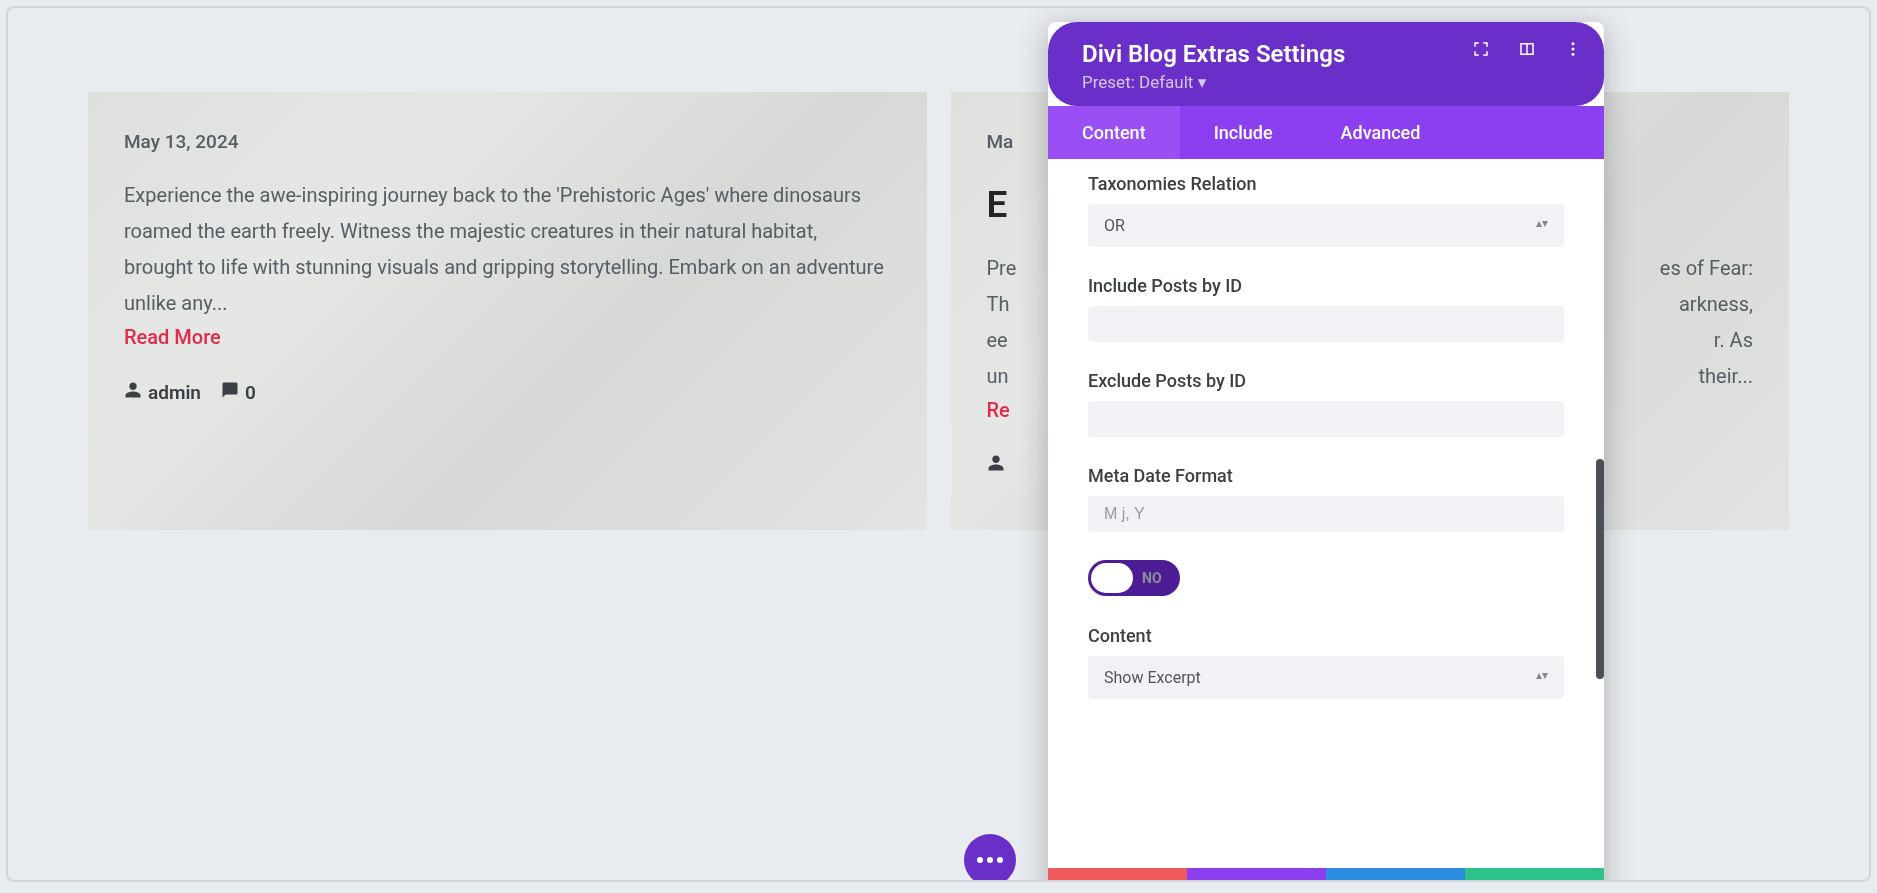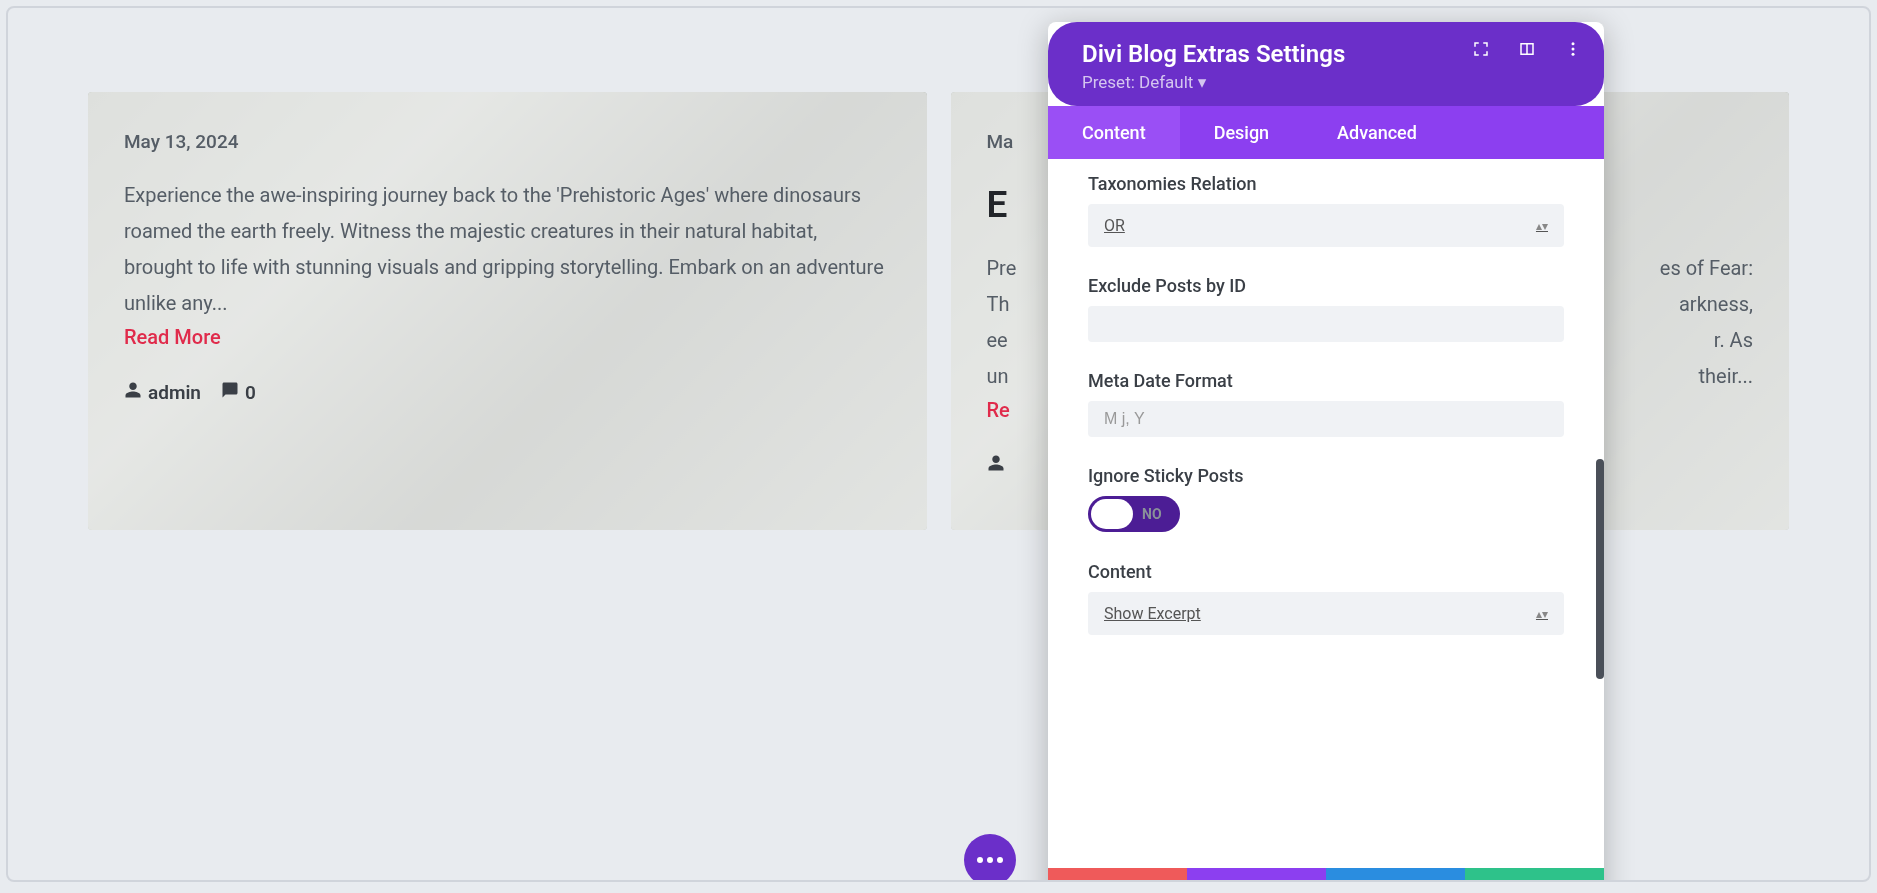--- a/index.html
+++ b/index.html
@@ -26,21 +26,21 @@
 .header-icons { position: absolute; right: 22px; top: 18px; display: flex; gap: 28px; }
 .header-icons svg { width: 18px; height: 18px; fill: #fff; cursor: pointer; }
 
 .tabs { background: #8c3ff0; display: flex; }
 .tab { padding: 16px 34px; color: #fff; font-size: 18px; font-weight: 500; cursor: pointer; }
 .tab.active { background: #9a4ff5; }
 
 .panel { flex: 1; overflow-y: auto; padding: 14px 40px 20px; position: relative; }
 .field { margin-bottom: 28px; }
 .field-label { color: #3a3f46; font-size: 18px; font-weight: 500; margin-bottom: 10px; }
-.select { background: #f0f2f5; border: none; border-radius: 4px; padding: 12px 16px; font-size: 16px; color: #555; width: 100%; display: flex; justify-content: space-between; align-items: center; cursor: pointer; text-decoration: underline; }
+.select { background: #f0f2f5; border: none; border-radius: 4px; padding: 12px 16px; font-size: 16px; color: #555; width: 100%; display: flex; justify-content: space-between; cursor: pointer; }
 .select-caret { font-size: 12px; color: #888; }
 .input { background: #f0f2f5; border: none; border-radius: 4px; padding: 12px 16px; font-size: 16px; color: #555; width: 100%; height: 36px; }
 .input::placeholder { color: #999; }
 .toggle { display: inline-flex; align-items: center; background: #4c1d95; border-radius: 18px; height: 36px; width: 92px; position: relative; cursor: pointer; }
 .toggle-knob { width: 42px; height: 30px; background: #fff; border-radius: 16px; margin: 3px; }
 .toggle-label { font-size: 14px; font-weight: 700; color: #8a9099; margin-left: 6px; }
 
 .panel-scrollbar { position: absolute; right: 0; top: 300px; width: 8px; height: 220px; background: #4a4f58; border-radius: 4px; }
 
 .modal-footer { display: flex; height: 52px; }
@@ -121,41 +121,44 @@
           </svg>
         <svg viewBox="0 0 24 24">
             <circle cx="12" cy="5" r="2"></circle>
             <circle cx="12" cy="12" r="2"></circle>
             <circle cx="12" cy="19" r="2"></circle>
           </svg>
       </div>
     </div>
     <div class="tabs">
       <div class="tab active">Content</div>
-      <div class="tab">Design</div>
+      <div class="tab">Include</div>
       <div class="tab">Advanced</div>
     </div>
     <div class="panel">
       <div class="field">
         <div class="field-label">Taxonomies Relation</div>
         <div class="select">
           <span>OR</span>
           <span class="select-caret">▴▾</span>
         </div>
       </div>
       <div class="field">
+        <div class="field-label">Include Posts by ID</div>
+        <input class="input" style="">
+      </div>
+      <div class="field">
         <div class="field-label">Exclude Posts by ID</div>
         <input class="input" style="">
       </div>
       <div class="field">
         <div class="field-label">Meta Date Format</div>
         <input class="input" placeholder="M j, Y" style="">
       </div>
       <div class="field">
-        <div class="field-label">Ignore Sticky Posts</div>
         <div class="toggle">
           <div class="toggle-knob"></div>
           <span class="toggle-label">NO</span>
         </div>
       </div>
       <div class="field">
         <div class="field-label">Content</div>
         <div class="select">
           <span>Show Excerpt</span>
           <span class="select-caret">▴▾</span>

